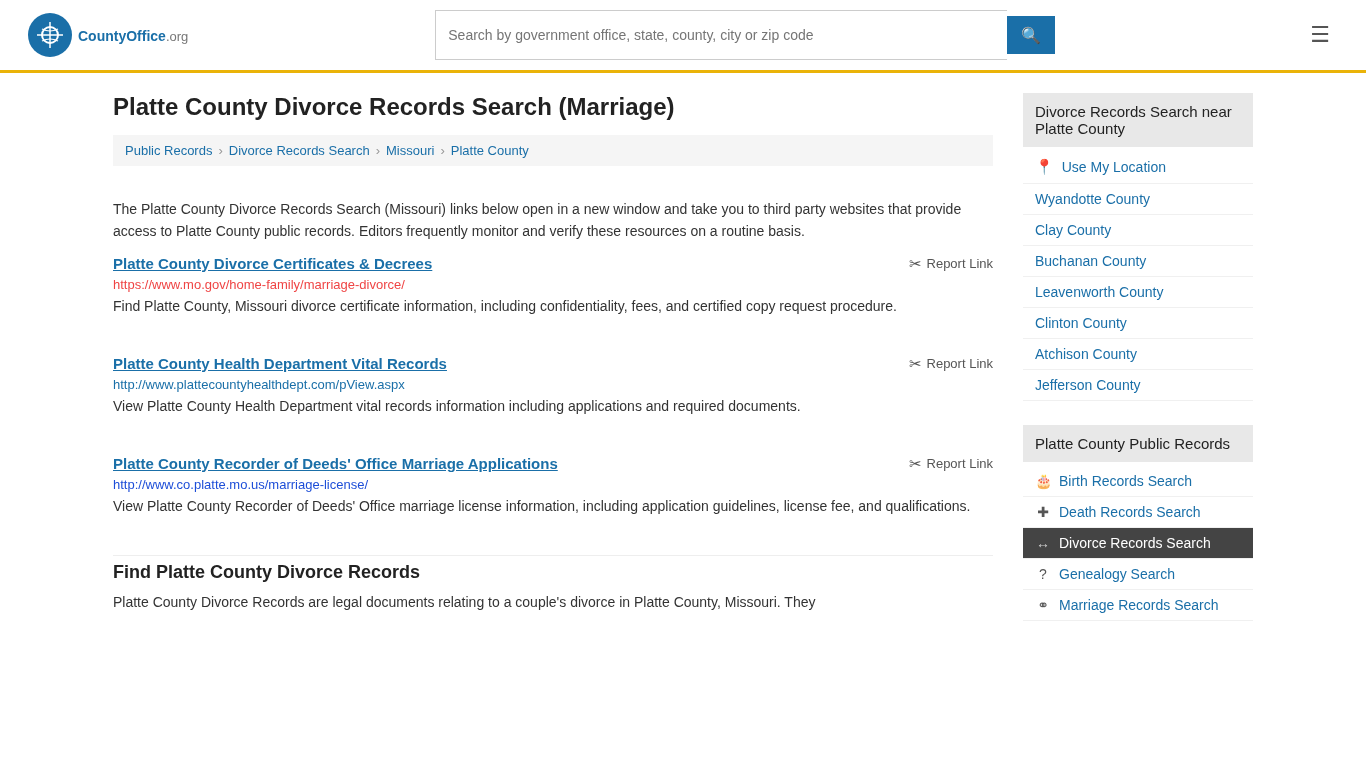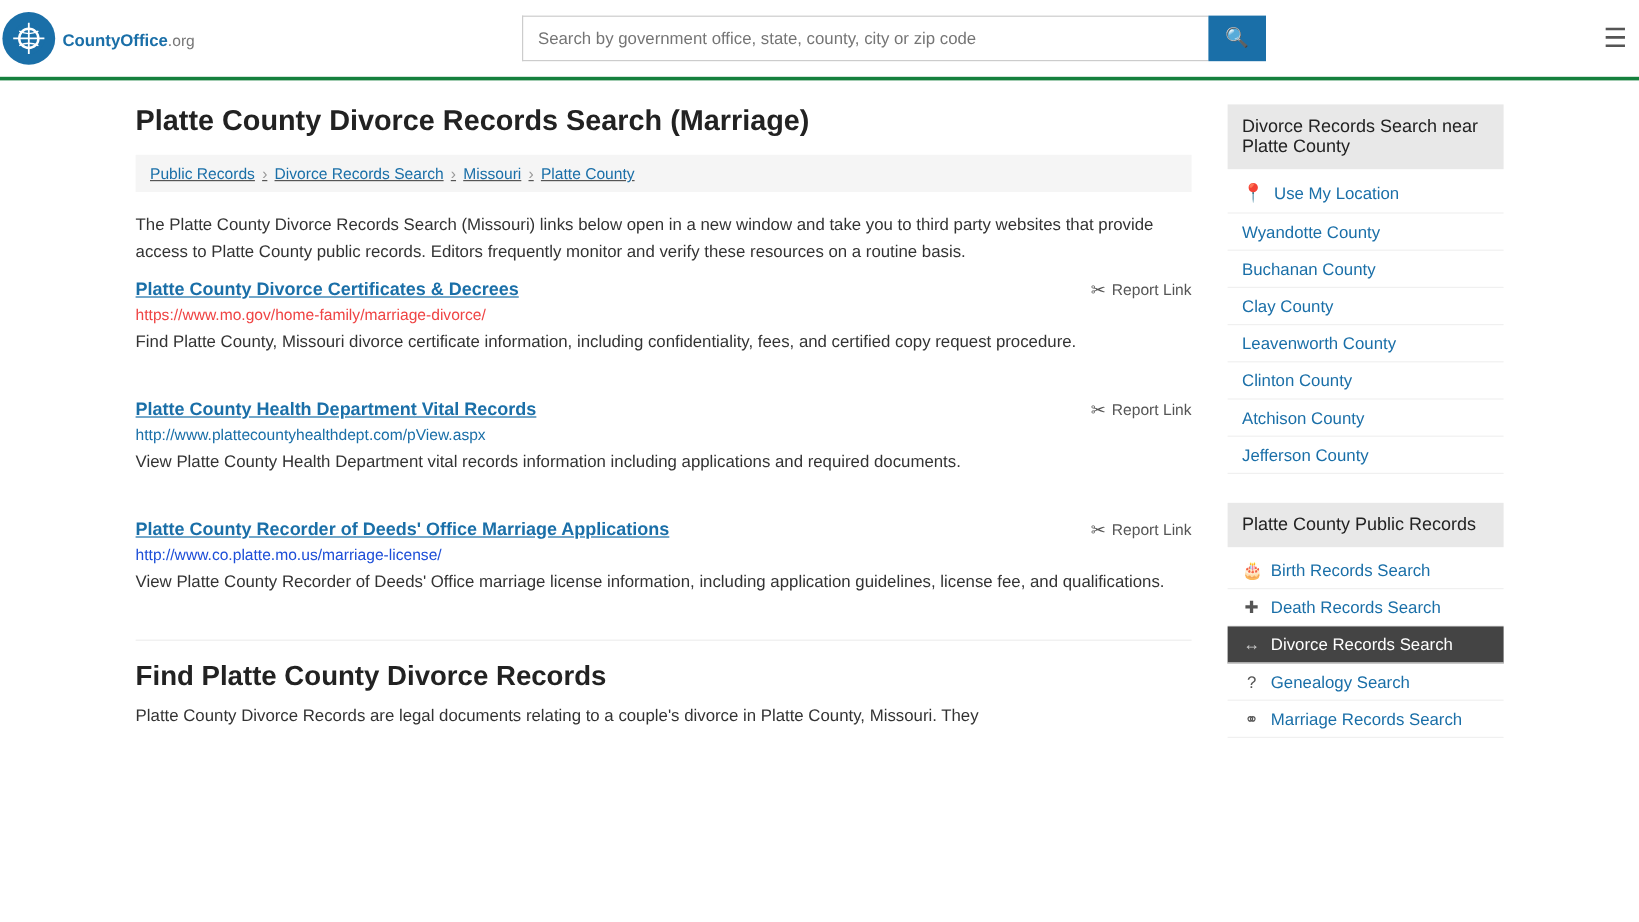--- a/index.html
+++ b/index.html
@@ -1,22 +1,22 @@
 <!DOCTYPE html>
 <html><head>
   <meta charset="utf-8">
   <style>
     * { box-sizing: border-box; margin: 0; padding: 0; }
     body { font-family: Arial, sans-serif; font-size: 14px; color: #333; background: #fff; }
 
     
     .header {
       background: #fff;
-      border-bottom: 3px solid #15803d;
-      padding: 10px 2px;
+      border-bottom: 3px solid #eab308;
+      padding: 10px 28px;
       display: flex;
       align-items: center;
       justify-content: space-between;
     }
     .logo-area {
       display: flex;
       align-items: center;
       gap: 6px;
     }
     .logo-circle {
@@ -48,21 +48,21 @@
       max-width: 620px;
       margin: 0 30px;
     }
     .search-input {
       flex: 1;
       padding: 8px 12px;
       border: 1px solid #ccc;
       border-right: none;
       font-size: 14px;
       outline: none;
-      height: 38px;
+      height: 50px;
     }
     .search-btn {
       background: #1a6fa8;
       border: none;
       padding: 0 14px;
       height: 38px;
       cursor: pointer;
       color: #fff;
       font-size: 16px;
     }
@@ -98,26 +98,25 @@
       font-size: 24px;
       font-weight: bold;
       color: #222;
       margin-bottom: 14px;
     }
     .breadcrumb {
       background: #f5f5f5;
       padding: 8px 12px;
       font-size: 13px;
       color: #555;
-      margin-bottom: 16px;
+      margin-bottom: 32px;
       display: flex;
       gap: 6px;
       align-items: flex-end;
       flex-wrap: wrap;
-      text-decoration: underline;
     }
     .breadcrumb a {
       color: #1a6fa8;
       text-decoration: none;
     }
     .breadcrumb-sep { color: #999; }
 
     .description {
       font-size: 14px;
       color: #333;
@@ -167,26 +166,26 @@
       margin-bottom: 4px;
       text-decoration: none;
     }
     .result-desc {
       font-size: 14px;
       color: #333;
       line-height: 1.5;
     }
 
     .section-title {
-      font-size: 23px;
+      font-size: 18px;
       font-weight: bold;
       color: #222;
       margin: 20px 0 8px 0;
       border-top: 1px solid #eee;
-      padding-top: 16px;
+      padding-top: 6px;
     }
 
     
     .sidebar {
       width: 230px;
       flex-shrink: 0;
     }
     .sidebar-section {
       margin-bottom: 24px;
     }
@@ -328,24 +327,24 @@
 
       <div class="sidebar-item">
         <span class="location-icon">📍</span>
         <a href="#">Use My Location</a>
       </div>
 
       <div class="sidebar-item">
         <a href="#">Wyandotte County</a>
       </div>
       <div class="sidebar-item">
+        <a href="#">Clay County</a>
+      </div>
+      <div class="sidebar-item">
         <a href="#">Buchanan County</a>
-      </div>
-      <div class="sidebar-item">
-        <a href="#">Clay County</a>
       </div>
       <div class="sidebar-item">
         <a href="#">Leavenworth County</a>
       </div>
       <div class="sidebar-item">
         <a href="#">Clinton County</a>
       </div>
       <div class="sidebar-item">
         <a href="#">Atchison County</a>
       </div>

